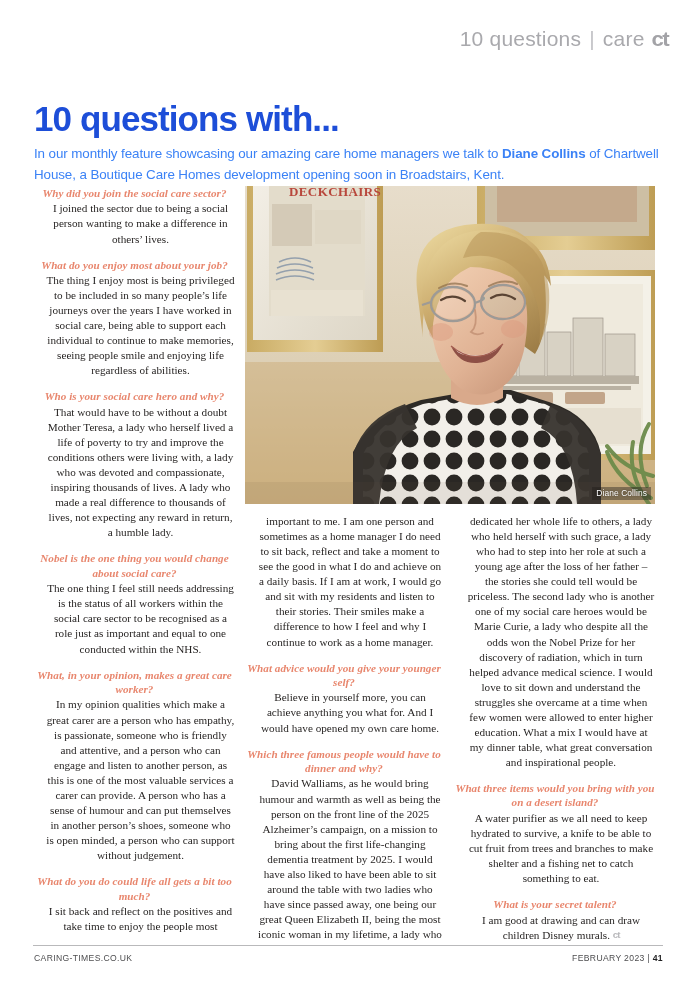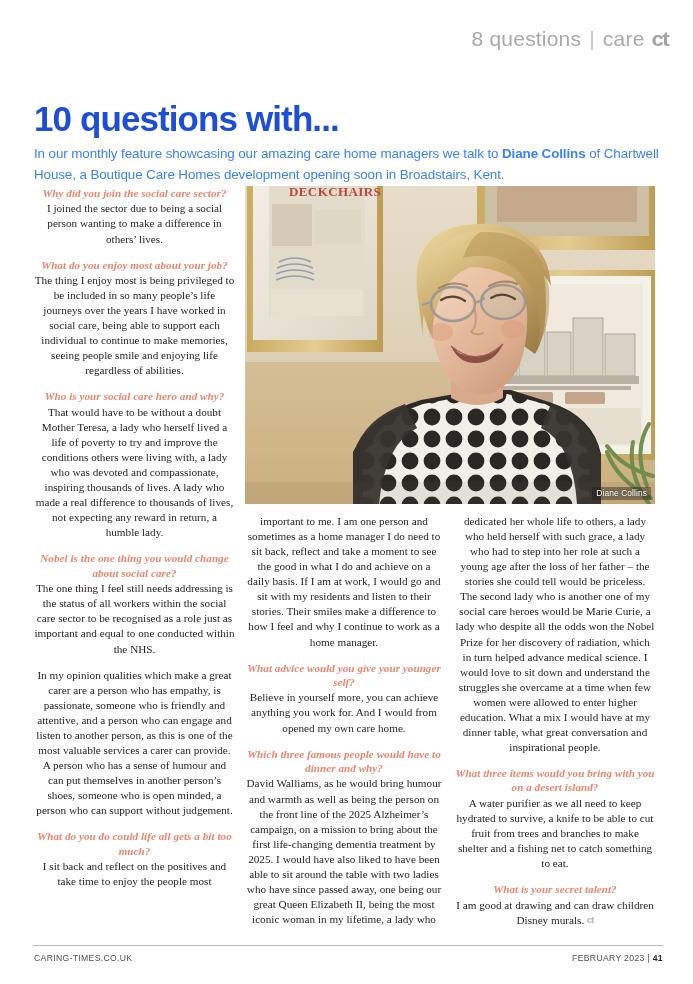--- a/index.html
+++ b/index.html
@@ -117,21 +117,21 @@
     font-family: "Liberation Serif", serif;
     font-style: italic;
     font-weight: 700;
     font-size: 11.1px;
     line-height: 1.3;
     color: #e8866d;
     margin: 0 0 1px 0;
     letter-spacing: 0.05px;
   }
   .a {
-    margin: 0 0 11px 0;
+    margin: 0 0 11px 12px;
     font-size: 11.2px;
     line-height: 1.345;
     color: #221f1e;
   }
   .a.tight { margin-bottom: 0; }
   .a.cont  { margin-bottom: 11px; }
 
   .inline-ct {
     display: inline-block;
     font-family: "Liberation Sans", sans-serif;
@@ -167,21 +167,21 @@
     color: #4e4e50;
   }
   .footer .pagenum { font-weight: 700; color: #1f1f20; }
 </style>
 </head>
 <body>
 
 <div id="page">
 
   <div class="running-head">
-    <span>8 questions</span>
+    <span>10 questions</span>
     <span class="rh-sep">|</span>
     <span>care</span>
     <span class="ct-logo">ct</span>
   </div>
 
   <h1 class="headline">10 questions with...</h1>
 
   <p class="standfirst"><span>In our monthly feature showcasing our amazing care home managers we talk to </span><b>Diane Collins</b><span> of Chartwell House, a Boutique Care Homes development opening soon in Broadstairs, Kent.</span></p>
 
   <div class="photo">
@@ -320,31 +320,32 @@
 
     <p class="q">What do you enjoy most about your job?</p>
     <p class="a">The thing I enjoy most is being privileged to be included in so many people’s life journeys over the years I have worked in social care, being able to support each individual to continue to make memories, seeing people smile and enjoying life regardless of abilities.</p>
 
     <p class="q">Who is your social care hero and why?</p>
     <p class="a">That would have to be without a doubt Mother Teresa, a lady who herself lived a life of poverty to try and improve the conditions others were living with, a lady who was devoted and compassionate, inspiring thousands of lives. A lady who made a real difference to thousands of lives, not expecting any reward in return, a humble lady.</p>
 
     <p class="q">Nobel is the one thing you would change about social care?</p>
     <p class="a">The one thing I feel still needs addressing is the status of all workers within the social care sector to be recognised as a role just as important and equal to one conducted within the NHS.</p>
 
+    <p class="q">What, in your opinion, makes a great care worker?</p>
     <p class="a">In my opinion qualities which make a great carer are a person who has empathy, is passionate, someone who is friendly and attentive, and a person who can engage and listen to another person, as this is one of the most valuable services a carer can provide. A person who has a sense of humour and can put themselves in another person’s shoes, someone who is open minded, a person who can support without judgement.</p>
 
     <p class="q">What do you do could life all gets a bit too much?</p>
     <p class="a tight">I sit back and reflect on the positives and take time to enjoy the people most</p>
   </div>
 
   <div class="col col-2">
     <p class="a cont">important to me. I am one person and sometimes as a home manager I do need to sit back, reflect and take a moment to see the good in what I do and achieve on a daily basis. If I am at work, I would go and sit with my residents and listen to their stories. Their smiles make a difference to how I feel and why I continue to work as a home manager.</p>
 
     <p class="q">What advice would you give your younger self?</p>
-    <p class="a">Believe in yourself more, you can achieve anything you work for. And I would from opened my own care home.</p>
+    <p class="a">Believe in yourself more, you can achieve anything you what for. And I would have opened my own care home.</p>
 
     <p class="q">Which three famous people would have to dinner and why?</p>
     <p class="a tight">David Walliams, as he would bring humour and warmth as well as being the person on the front line of the 2025 Alzheimer’s campaign, on a mission to bring about the first life-changing dementia treatment by 2025. I would have also liked to have been able to sit around the table with two ladies who have since passed away, one being our great Queen Elizabeth II, being the most iconic woman in my lifetime, a lady who</p>
   </div>
 
   <div class="col col-3">
     <p class="a cont">dedicated her whole life to others, a lady who held herself with such grace, a lady who had to step into her role at such a young age after the loss of her father – the stories she could tell would be priceless. The second lady who is another one of my social care heroes would be Marie Curie, a lady who despite all the odds won the Nobel Prize for her discovery of radiation, which in turn helped advance medical science. I would love to sit down and understand the struggles she overcame at a time when few women were allowed to enter higher education. What a mix I would have at my dinner table, what great conversation and inspirational people.</p>
 
     <p class="q">What three items would you bring with you on a desert island?</p>
     <p class="a">A water purifier as we all need to keep hydrated to survive, a knife to be able to cut fruit from trees and branches to make shelter and a fishing net to catch something to eat.</p>

